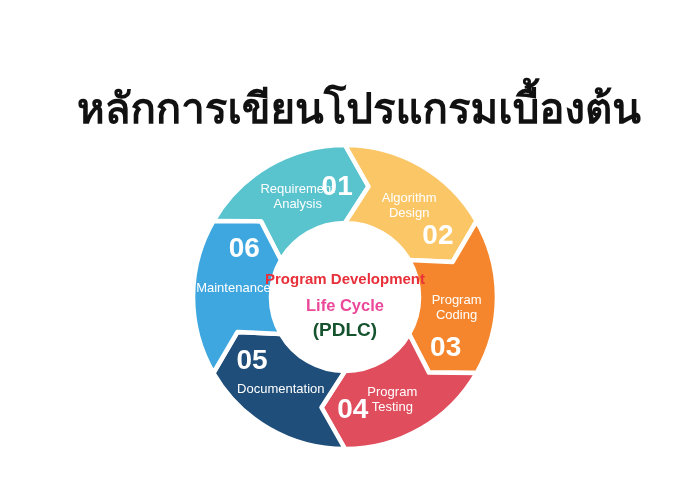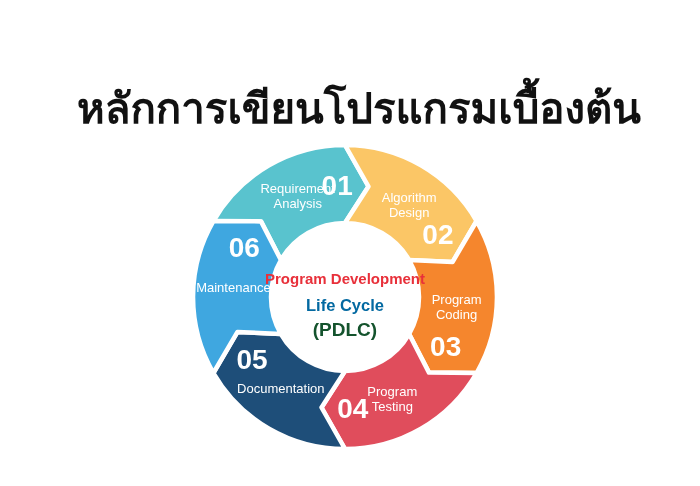--- a/index.html
+++ b/index.html
@@ -72,15 +72,15 @@
     </g>
     <g>
       <path d="M 213.4 373.0 A 152 152 0 0 1 213.4 221.0 L 261.0 221.4 L 280.9 260.0 A 74 74 0 0 0 280.9 334.0 L 237.5 331.9 Z" fill="#3fa7e0" stroke="#ffffff" stroke-width="4.5" stroke-linejoin="round"></path>
       <text x="244.3" y="247.9" class="seg-num" fill="#ffffff">06</text>
       <text x="233.4" y="287.2" class="seg-label" fill="#ffffff">Maintenance</text>
     </g>
   </svg>
 
 <div class="center-text">
   <span class="ct-line ct-1" style="color: rgb(232, 48, 58);">Program Development</span>
-  <span class="ct-line ct-2" style="color: #0369a1;">Life Cycle</span>
+  <span class="ct-line ct-2" style="color: #ec4899;">Life Cycle</span>
   <span class="ct-line ct-3" style="color: #14532d;">(PDLC)</span>
 </div>
 
 </body></html>

